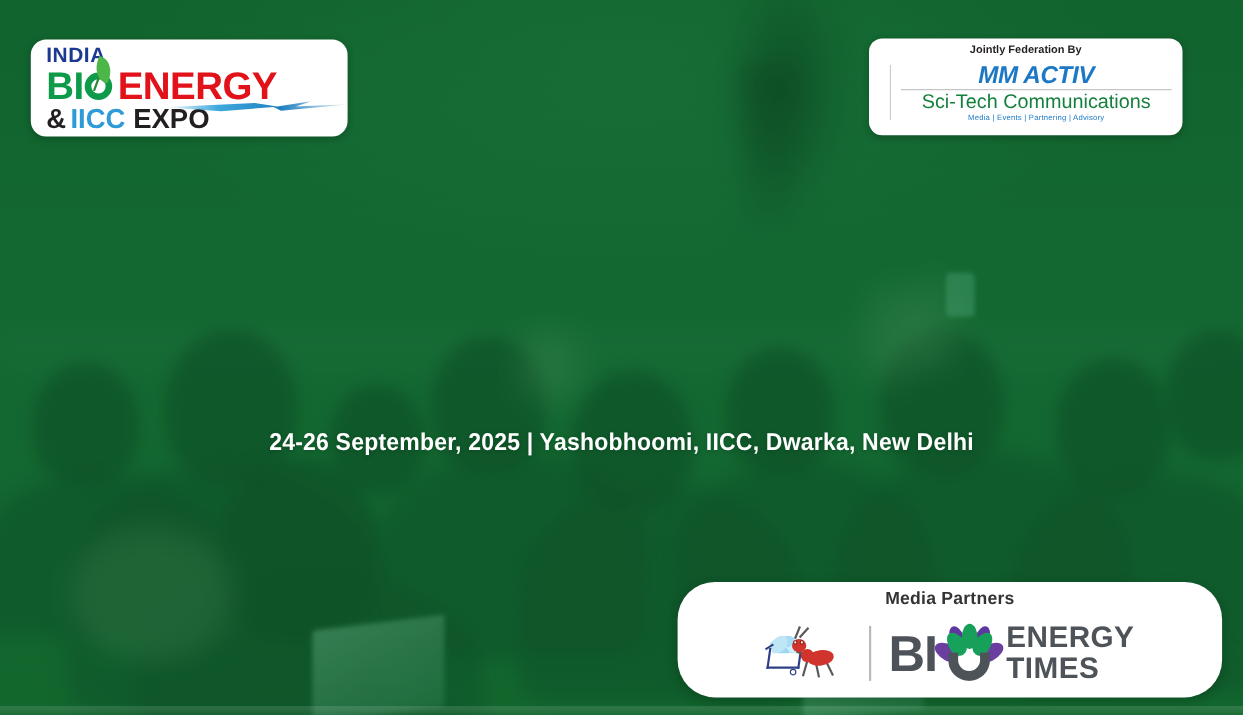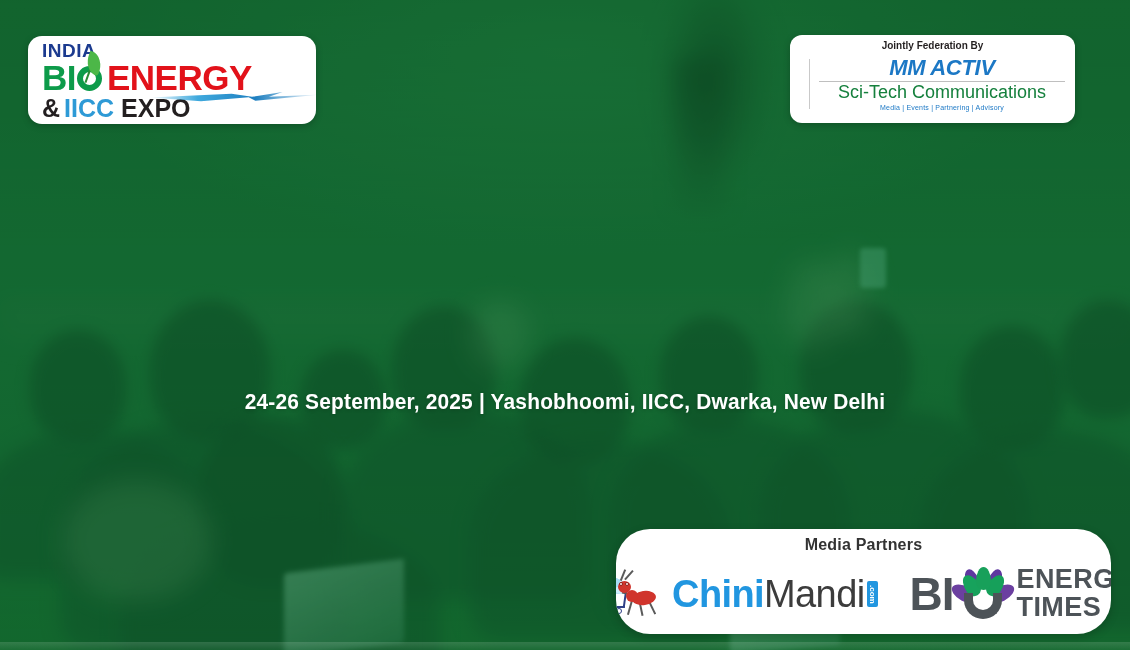--- a/index.html
+++ b/index.html
@@ -364,25 +364,20 @@
           <span class="cm-leg1"></span>
           <span class="cm-leg2"></span>
           <span class="cm-leg3"></span>
           <span class="cm-arm"></span>
           <span class="cm-ant-body"></span>
           <span class="cm-ant-mid"></span>
           <span class="cm-ant-head"></span>
           <span class="cm-ant-eye1"></span>
           <span class="cm-ant-eye2"></span>
         </span>
-        <span class="cm-text">
-          <span class="cm-chini">Chini</span>
-          <span class="cm-mandi">Mandi</span>
-          <span class="cm-com">.com</span>
-        </span>
       </div>
 
       <div class="mp-div"></div>
 
       <div class="bet">
         <span class="bet-bi">BI</span>
         <span class="bet-mark">
           <span class="petal p-l2"></span>
           <span class="petal p-r2"></span>
           <span class="petal p-l3"></span>

